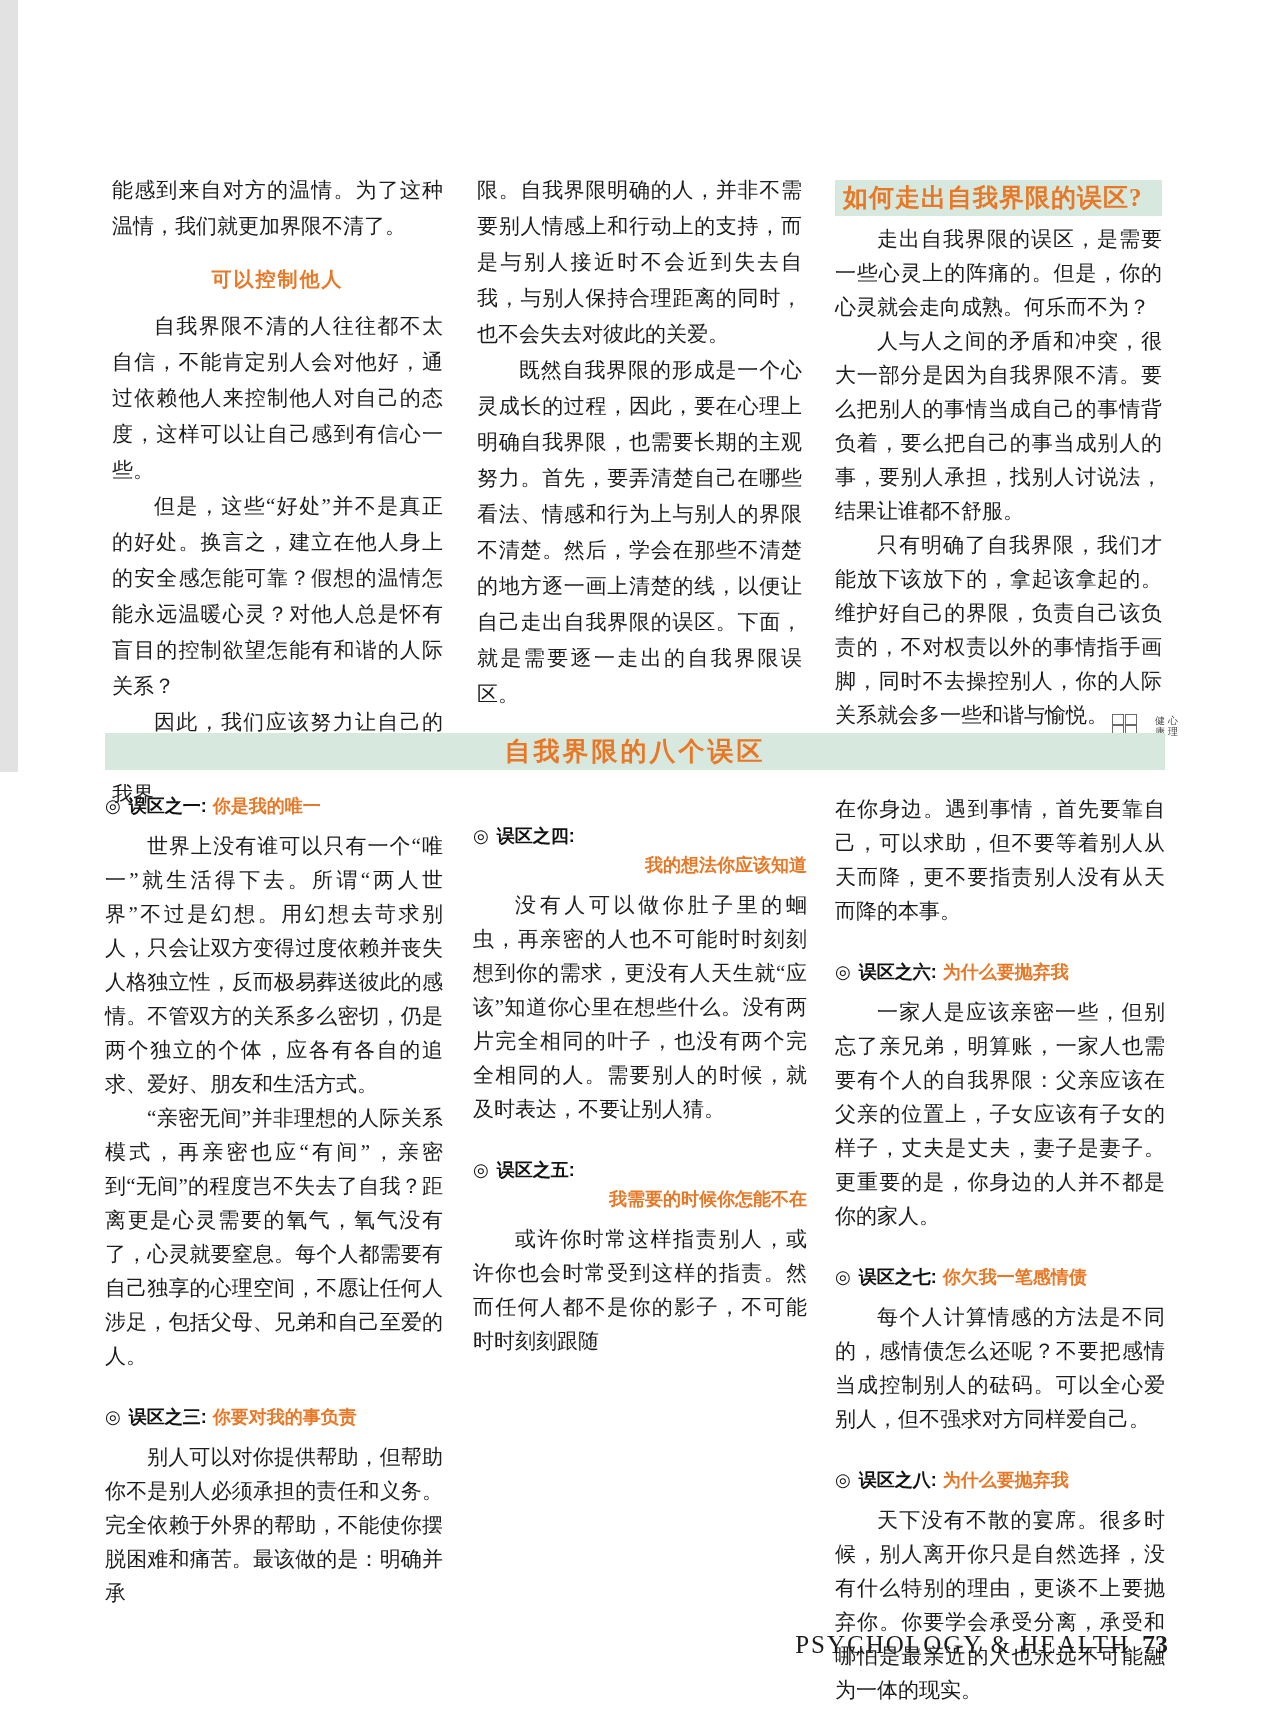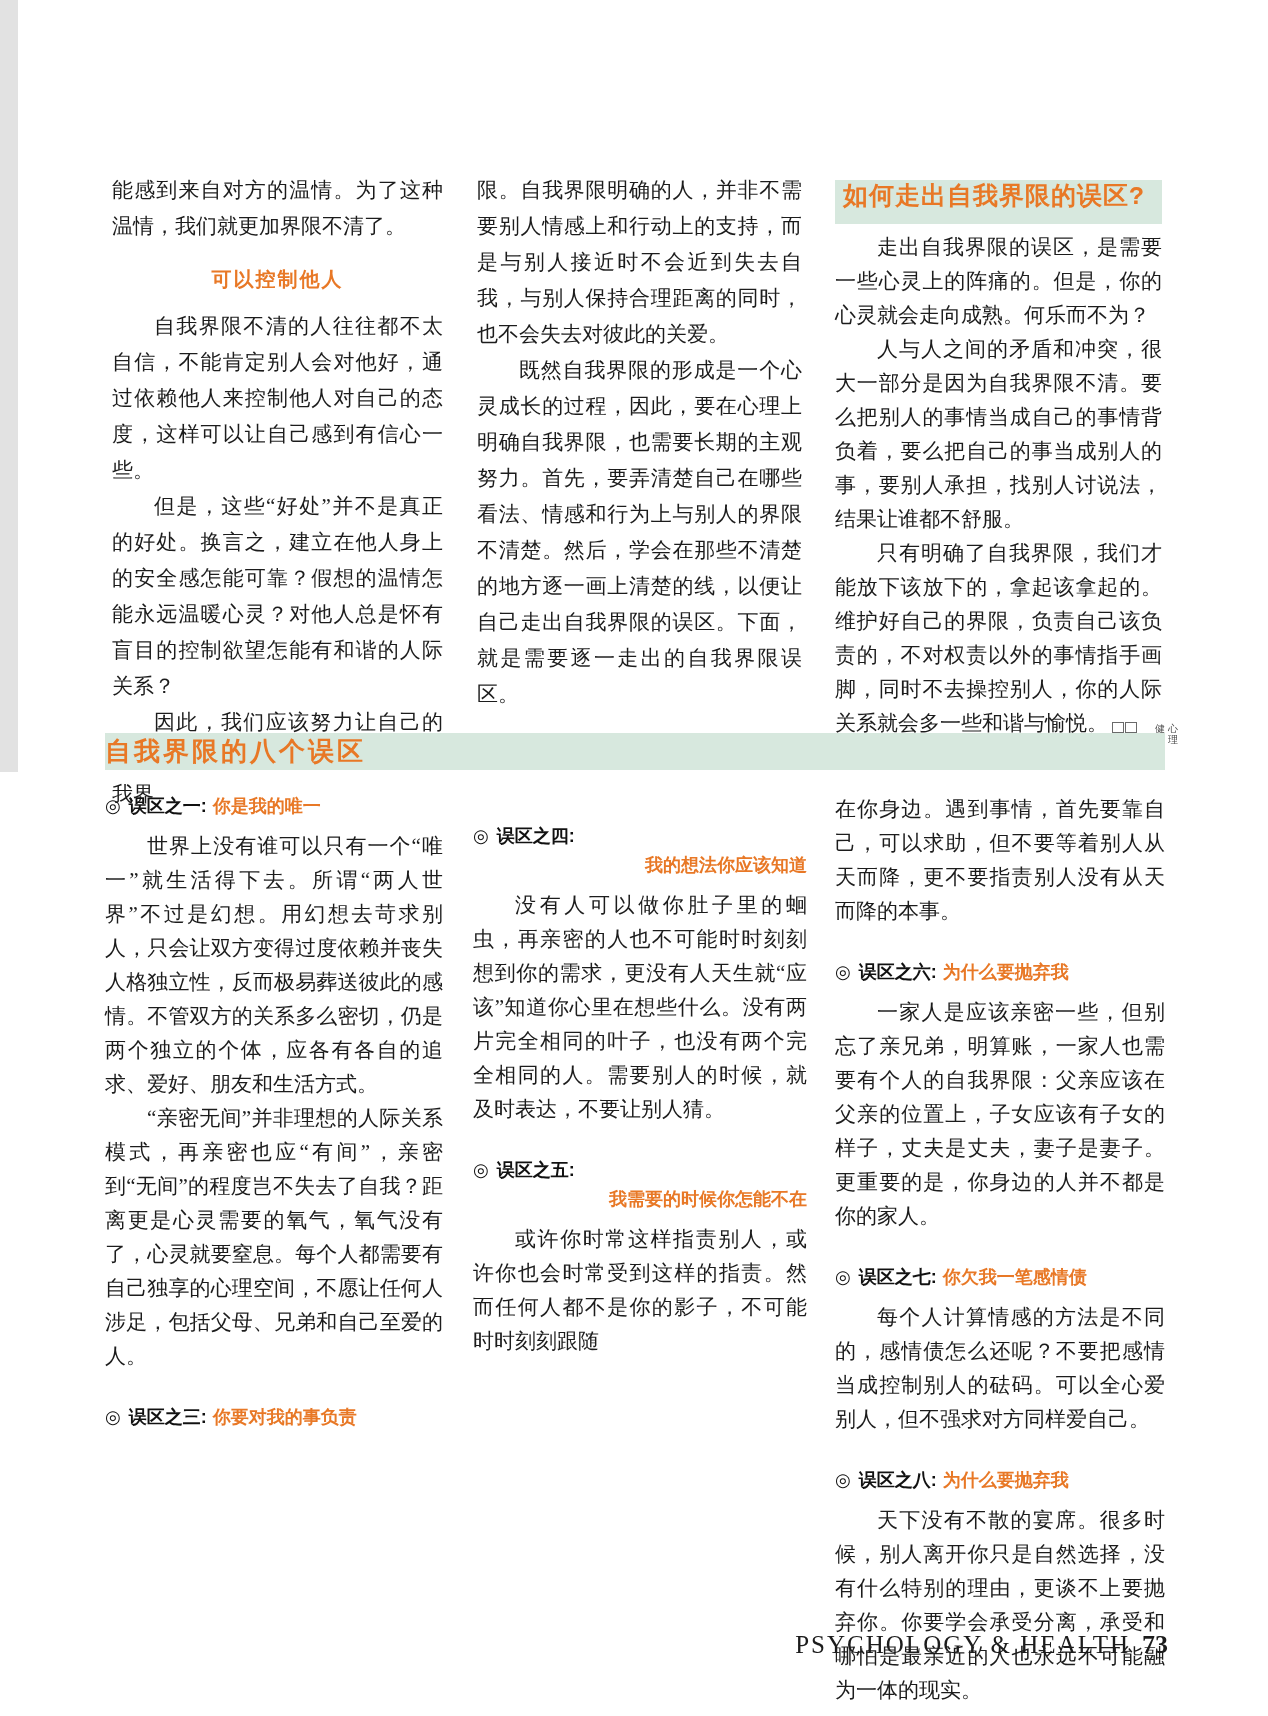--- a/index.html
+++ b/index.html
@@ -23,39 +23,39 @@
   #ucol1{left:112px;top:172px;width:331px;}
   #ucol2{left:477px;top:172px;width:325px;}
   #ucol3{left:835px;top:172px;width:327px;line-height:34px;}
   .h-ucol1{
     font-family:"Liberation Sans","DejaVu Sans",sans-serif;font-weight:bold;
     color:var(--accent-orange);font-size:20px;line-height:30px;text-align:center;
     margin:20px 0 14px;letter-spacing:2px;
   }
   .h-ucol3{
     background:var(--banner-green);color:var(--accent-orange);
-    font-family:Liberation Mono, monospace;font-weight:bold;
-    font-size:25px;line-height:36px;height:44px;padding-left:8px;margin:8px 0 6px;
+    font-family:Liberation Serif, serif;font-weight:bold;
+    font-size:25px;line-height:36px;height:36px;padding-left:8px;margin:8px 0 6px;
     letter-spacing:1px;text-align:left;white-space:nowrap;
   }
   .endmark{
     display:inline-grid;grid-template-columns:12px 12px;grid-gap:0 1px;
     vertical-align:-2px;color:#4a4a4a;margin-left:4px;
   }
   .endmark i{
     font-style:normal;font-size:10px;line-height:11px;width:12px;height:11px;
     border:1px solid #6a6a6a;box-sizing:border-box;text-align:center;
     font-family:"Liberation Sans","DejaVu Sans",sans-serif;
   }
   
   .banner{
     position:absolute;left:105px;top:733px;width:1060px;height:37px;
     background:var(--banner-green);color:var(--accent-orange);
     font-family:"Liberation Sans","DejaVu Sans",sans-serif;font-weight:bold;
-    font-size:26px;line-height:37px;letter-spacing:3px;
+    font-size:26px;line-height:37px;text-align:center;letter-spacing:3px;
   }
   
   .lower{font-size:21px;line-height:34px;}
   #lcol1{left:105px;top:792px;width:338px;}
   #lcol2{left:473px;top:792px;width:334px;}
   #lcol3{left:835px;top:792px;width:330px;}
   .mis-h{
     font-family:"Liberation Sans","DejaVu Sans",sans-serif;font-weight:bold;
     font-size:18px;line-height:29px;margin:0 0 8px;color:#111111;
     text-align:left;white-space:nowrap;
@@ -106,20 +106,21 @@
 
   <div class="banner">自我界限的八个误区</div>
 
   <div class="col lower" id="lcol1">
     <h3 class="mis-h"><span class="bullet">◎</span><span>误区之一:</span><span class="t">你是我的唯一</span></h3>
     <p class="ind">世界上没有谁可以只有一个“唯一”就生活得下去。所谓“两人世界”不过是幻想。用幻想去苛求别人，只会让双方变得过度依赖并丧失人格独立性，反而极易葬送彼此的感情。不管双方的关系多么密切，仍是两个独立的个体，应各有各自的追求、爱好、朋友和生活方式。</p>
 
     <p class="ind">“亲密无间”并非理想的人际关系模式，再亲密也应“有间”，亲密到“无间”的程度岂不失去了自我？距离更是心灵需要的氧气，氧气没有了，心灵就要窒息。每个人都需要有自己独享的心理空间，不愿让任何人涉足，包括父母、兄弟和自己至爱的人。</p>
 
     <h3 class="mis-h mt"><span class="bullet">◎</span><span>误区之三:</span><span class="t">你要对我的事负责</span></h3>
+    <p class="ind">别人可以对你提供帮助，但帮助你不是别人必须承担的责任和义务。完全依赖于外界的帮助，不能使你摆脱困难和痛苦。最该做的是：明确并承</p>
   </div>
 
   <div class="col lower" id="lcol2">
 
     <h3 class="mis-h two-line mt"><span class="bullet">◎</span><span>误区之四:</span><span class="t">我的想法你应该知道</span></h3>
     <p class="ind">没有人可以做你肚子里的蛔虫，再亲密的人也不可能时时刻刻想到你的需求，更没有人天生就“应该”知道你心里在想些什么。没有两片完全相同的叶子，也没有两个完全相同的人。需要别人的时候，就及时表达，不要让别人猜。</p>
 
     <h3 class="mis-h two-line mt"><span class="bullet">◎</span><span>误区之五:</span><span class="t">我需要的时候你怎能不在</span></h3>
     <p class="ind">或许你时常这样指责别人，或许你也会时常受到这样的指责。然而任何人都不是你的影子，不可能时时刻刻跟随</p>
   </div>

